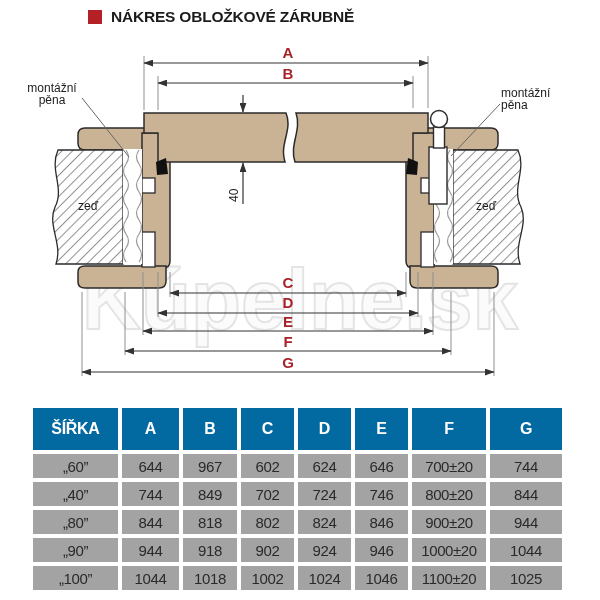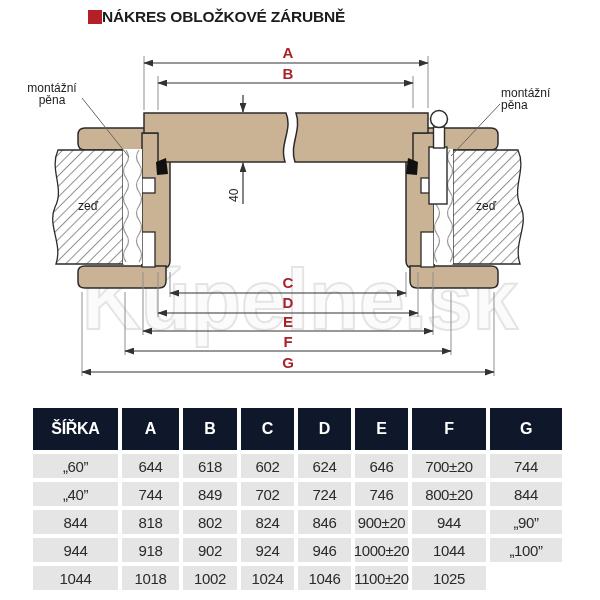--- a/index.html
+++ b/index.html
@@ -1,30 +1,30 @@
 <!DOCTYPE html>
 <html><head>
 <meta charset="utf-8">
 <style>
   html,body{margin:0;padding:0;background:#fff;width:600px;height:600px;overflow:hidden;
     font-family:"Liberation Sans",sans-serif;}
   .stage{position:relative;width:600px;height:600px;}
   .title-bar{position:absolute;top:8px;left:88px;display:flex;align-items:center;z-index:3;}
   .title-bullet{width:14px;height:14px;background:#b32025;display:inline-block;}
-  .title-text{font-size:15.5px;font-weight:bold;color:#1b1b1b;letter-spacing:-0.2px;}
+  .title-text{margin-left:9px;font-size:15.5px;font-weight:bold;color:#1b1b1b;letter-spacing:-0.2px;}
   .watermark{position:absolute;top:250px;left:0;width:600px;text-align:center;z-index:1;
     font-size:86px;font-weight:700;color:#fbfbfb;-webkit-text-stroke:2px #e4e4e4;
     transform:scaleX(0.95);white-space:nowrap;pointer-events:none;}
   svg.diagram{position:absolute;top:0;left:0;z-index:2;}
   .spec-table{position:absolute;left:33px;top:408px;width:529px;z-index:3;
     display:grid;grid-template-columns:85px 57px 54px 53px 53px 53px 74px 72px;
     grid-auto-rows:24px;gap:4px;grid-template-rows:42px;}
-  .th{background:#0f172a;color:#fff;font-weight:bold;font-size:16px;letter-spacing:-0.3px;
+  .th{background:#0369a1;color:#fff;font-weight:bold;font-size:16px;letter-spacing:-0.3px;
     display:flex;align-items:center;justify-content:center;}
-  .td{background:#e5e5e5;color:#2a2a2a;font-size:15px;letter-spacing:-0.4px;
+  .td{background:#a3a3a3;color:#2a2a2a;font-size:15px;letter-spacing:-0.4px;
     display:flex;align-items:center;justify-content:center;text-align:center;}
   text{font-family:"Liberation Sans",sans-serif;}
   .dimletter{fill:#a8232a;font-size:15px;font-weight:bold;text-anchor:middle;}
   .anno{fill:#1c1c1c;font-size:12px;}
 </style>
 </head>
 <body>
 <div class="stage">
 
 <div class="title-bar">
@@ -147,36 +147,37 @@
   <div class="th">A</div>
   <div class="th">B</div>
   <div class="th">C</div>
   <div class="th">D</div>
   <div class="th">E</div>
   <div class="th">F</div>
   <div class="th">G</div>
 
   <div class="td">„60”</div>
   <div class="td">644</div>
-  <div class="td">618</div>
+  <div class="td">967</div>
   <div class="td">602</div>
   <div class="td">624</div>
   <div class="td">646</div>
   <div class="td">700±20</div>
   <div class="td">744</div>
 
   <div class="td">„40”</div>
   <div class="td">744</div>
   <div class="td">849</div>
   <div class="td">702</div>
   <div class="td">724</div>
   <div class="td">746</div>
   <div class="td">800±20</div>
   <div class="td">844</div>
 
+  <div class="td">„80”</div>
   <div class="td">844</div>
   <div class="td">818</div>
   <div class="td">802</div>
   <div class="td">824</div>
   <div class="td">846</div>
   <div class="td">900±20</div>
   <div class="td">944</div>
 
   <div class="td">„90”</div>
   <div class="td">944</div>

